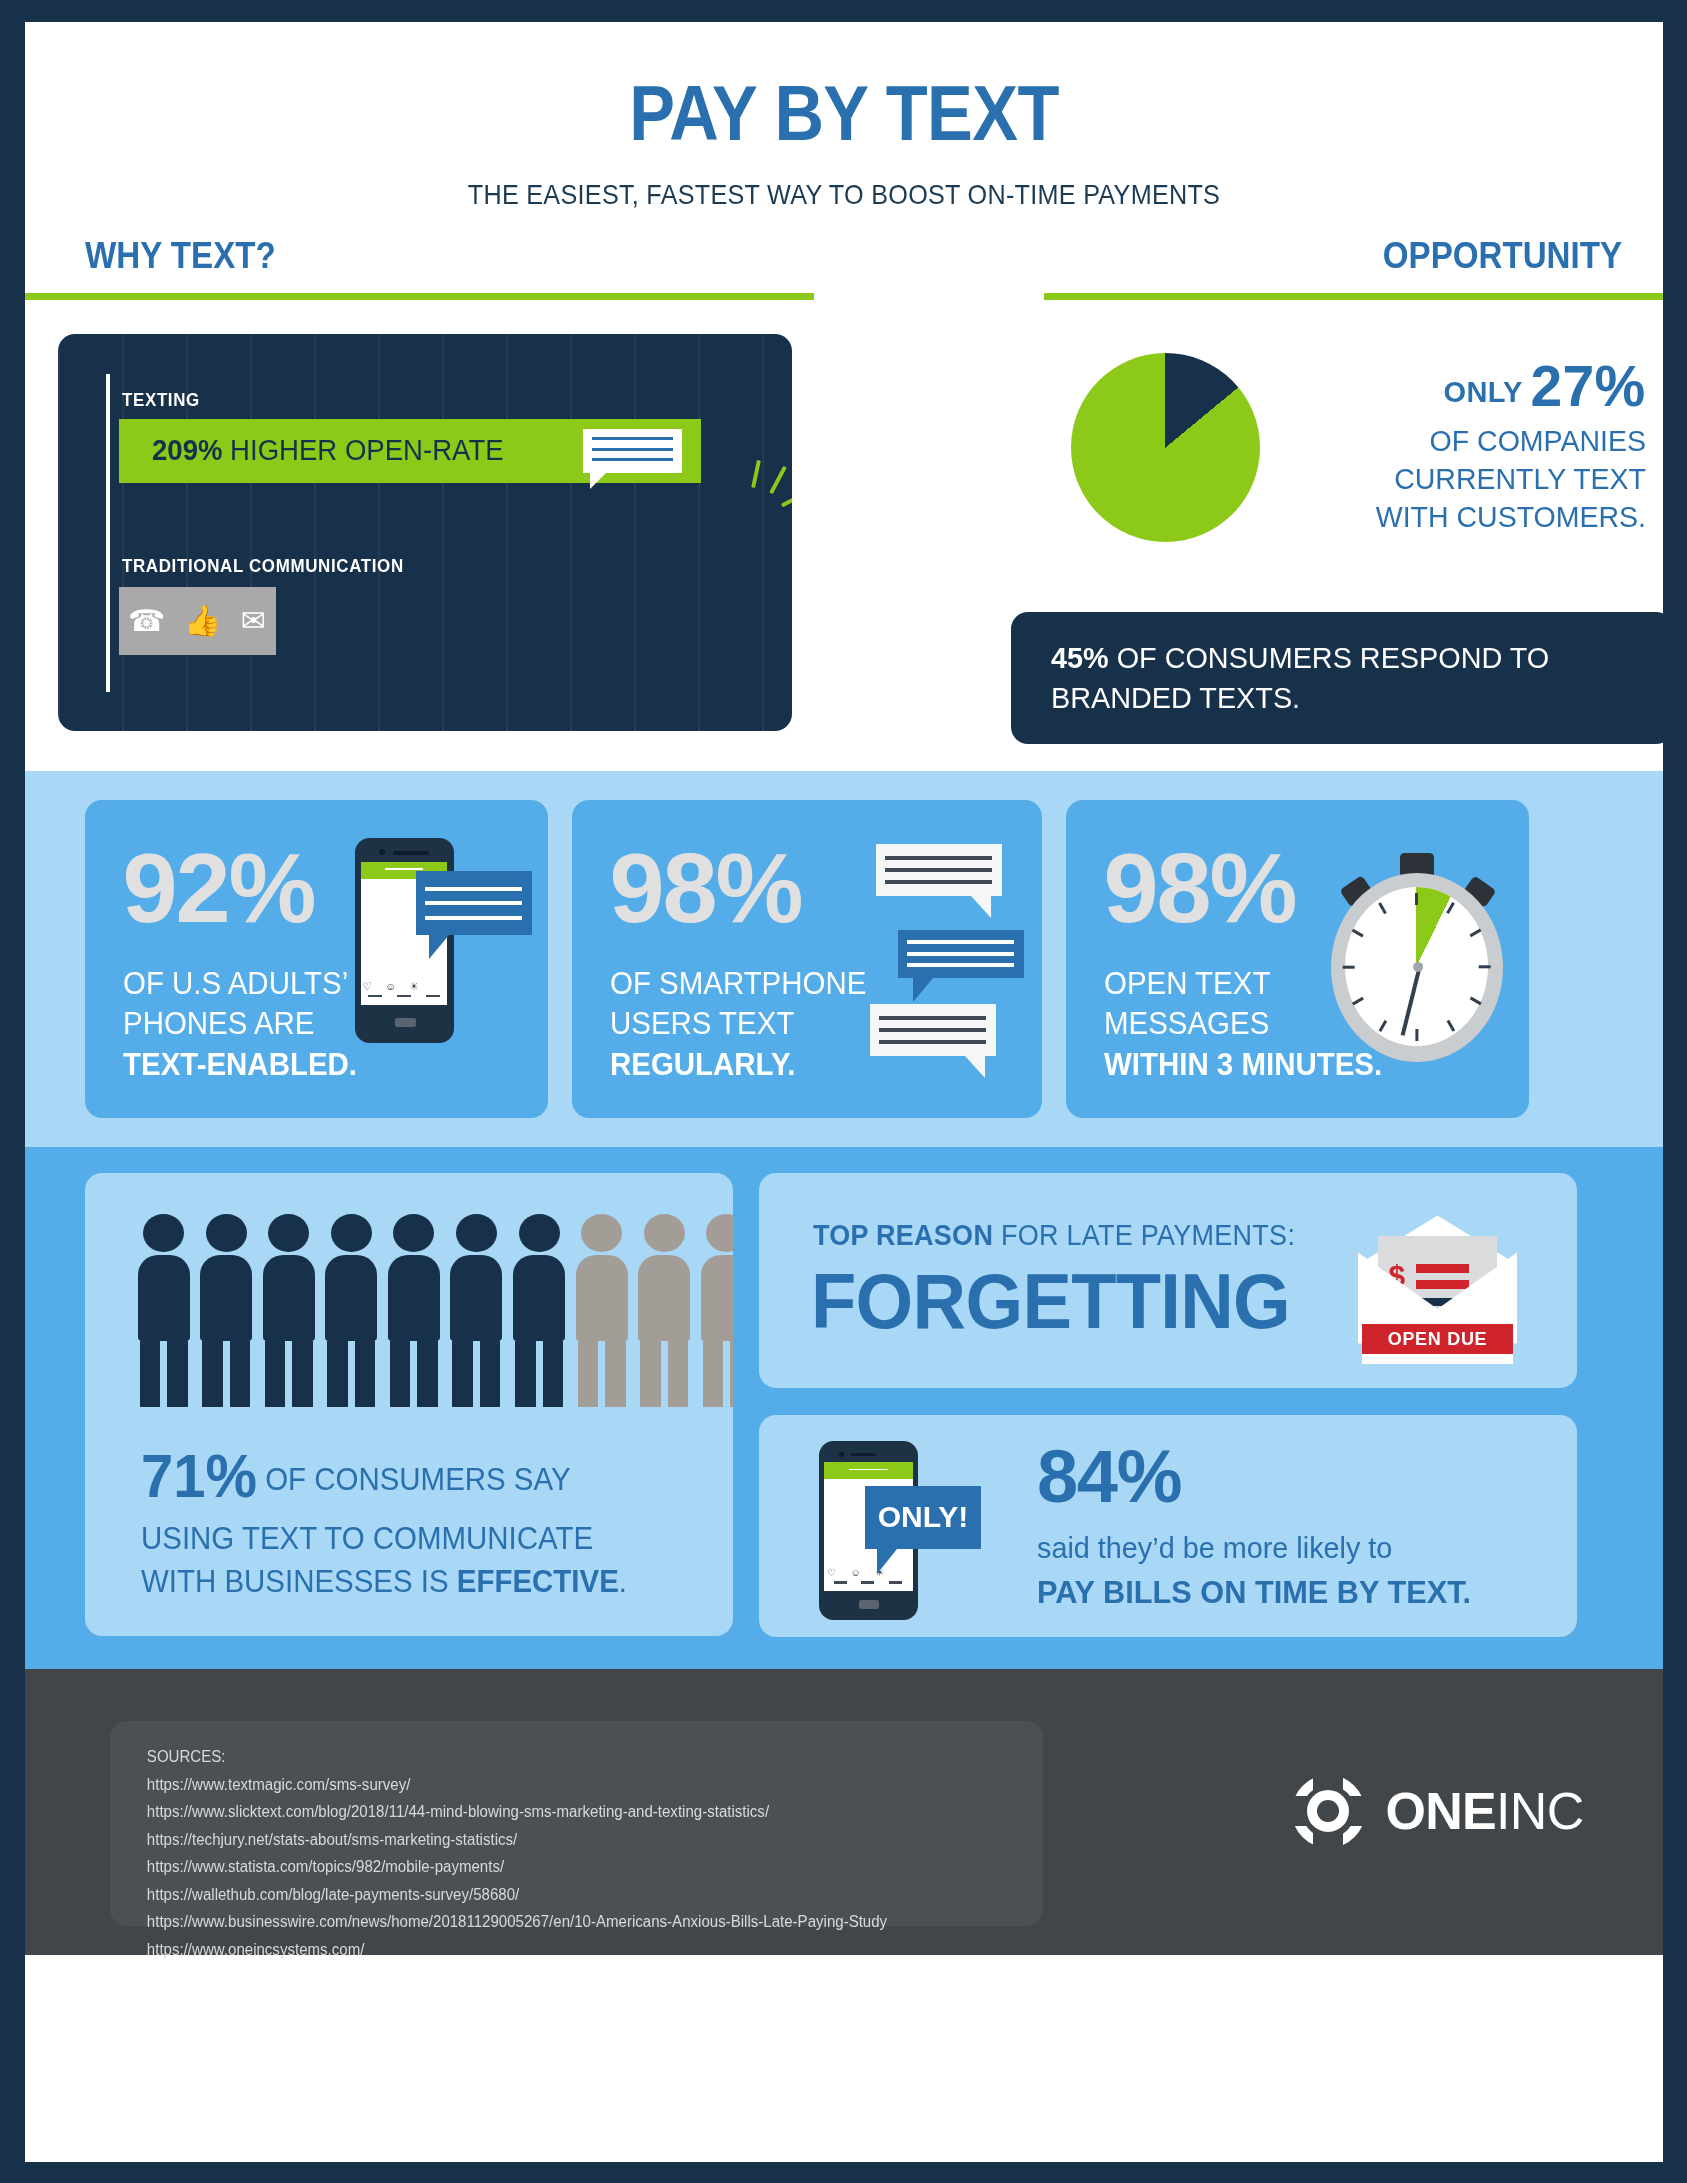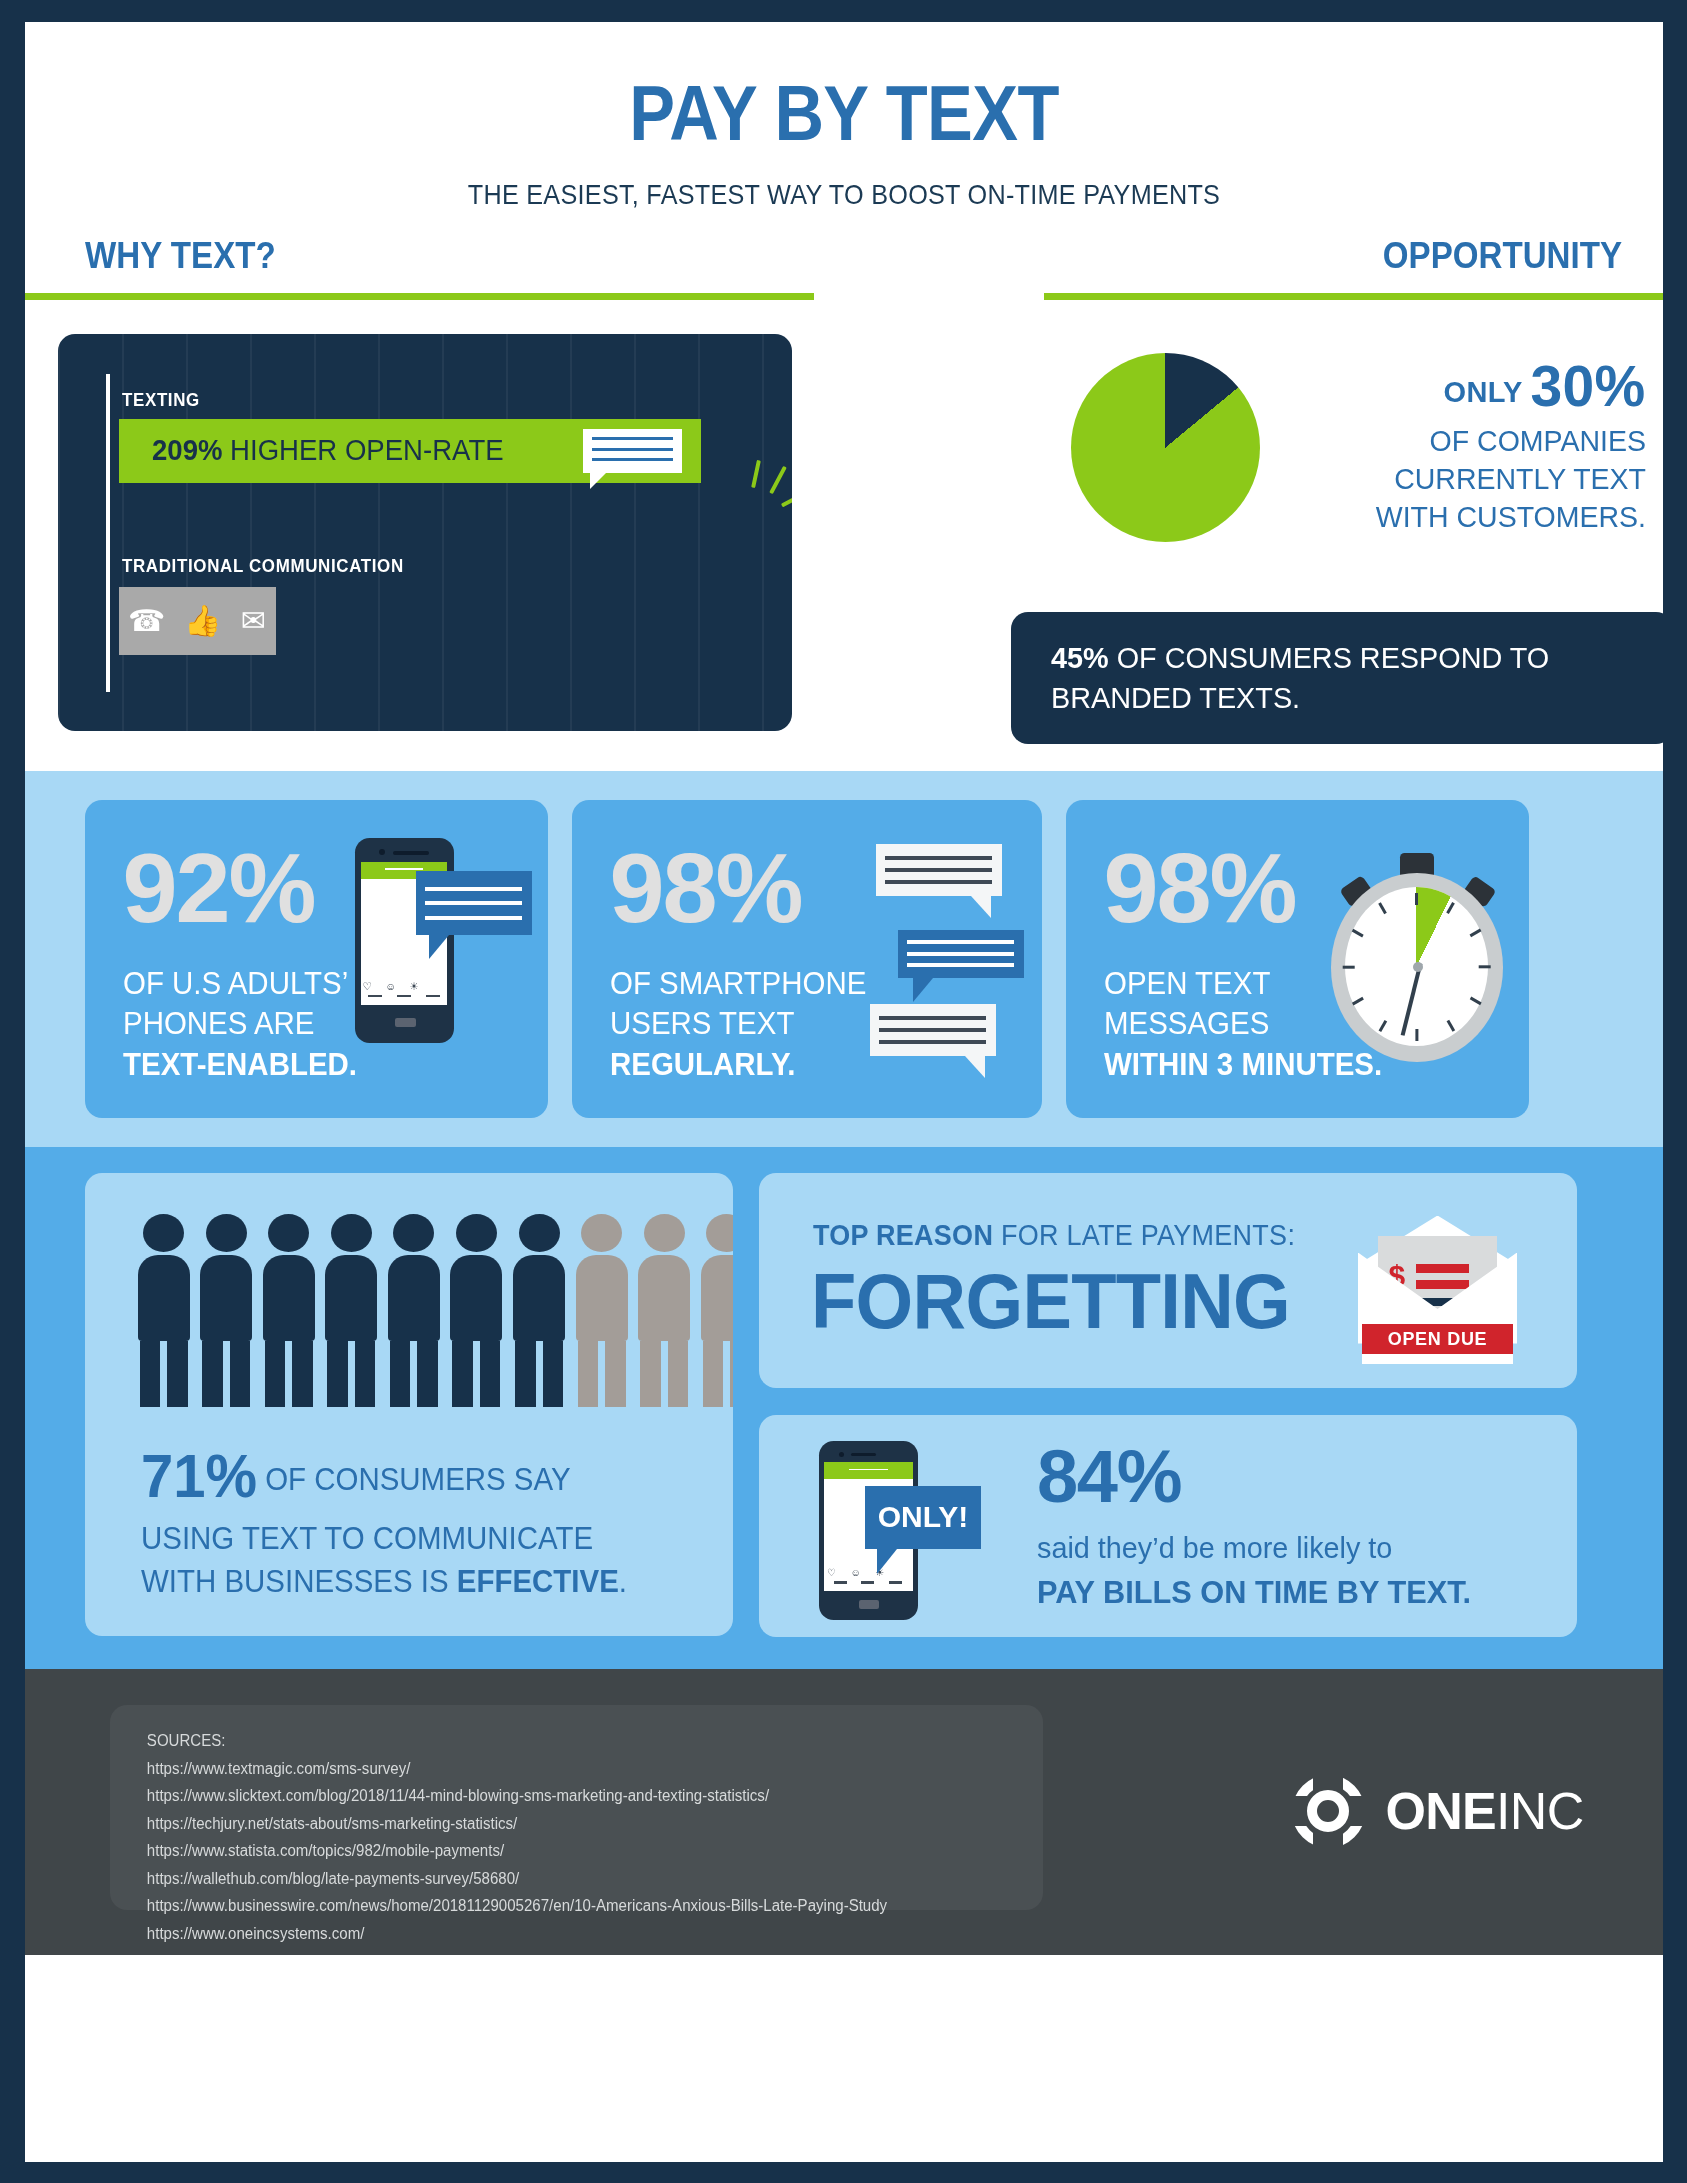--- a/index.html
+++ b/index.html
@@ -295,21 +295,21 @@
     display:flex; align-items:center; justify-content:center;
   }
   .paidbubble::after {
     content:""; position:absolute; left: 12px; top: 63px;
     border-right: 20px solid transparent; border-top: 25px solid #2A6FAE;
   }
 
   
   .footer { background: #404649; height: 286px; position: relative; }
   .srcpanel {
-    position: absolute; left: 85px; top: 36px;
+    position: absolute; left: 85px; top: 52px;
     width: 933px; height: 205px;
     background: #4A5053; border-radius: 17px;
   }
   .srcpanel .inner { padding: 22.5px 0 0 38px; }
   .srcpanel div {
     color: #D7DADB; font-size: 16px; line-height: 1.72;
     transform: scaleX(.97); transform-origin: left center;
     white-space: nowrap;
   }
   .logo { position:absolute; right: 79px; top: 106px; display:flex; align-items:center; gap: 20px; }
@@ -381,21 +381,21 @@
         <span class="ic">👍</span>
         <span class="ic">✉</span>
       </div>
     </div>
 
     <div class="pieWrap">
       <div class="pie"></div>
       <div class="oppTxt">
         <div class="l1">
           <span>ONLY</span>
-          <b>30%</b>
+          <b>27%</b>
         </div>
         <div class="l2">OF COMPANIES</div>
         <div class="l2">CURRENTLY TEXT</div>
         <div class="l2">WITH CUSTOMERS.</div>
       </div>
     </div>
 
     <div class="darkStat">
       <p>
         <b>45%</b><span> OF CONSUMERS RESPOND TO BRANDED TEXTS.</span>

